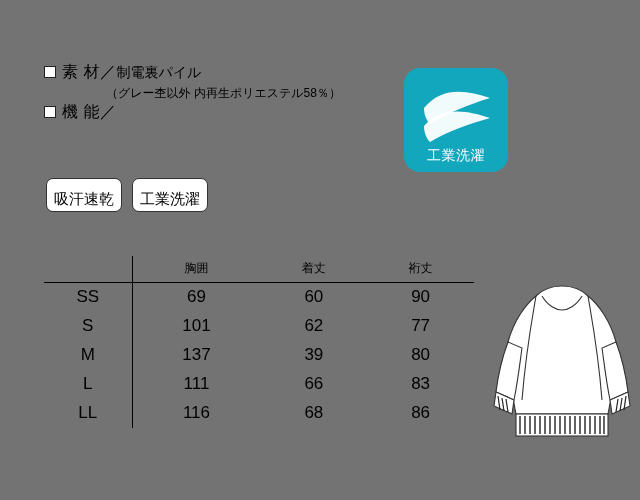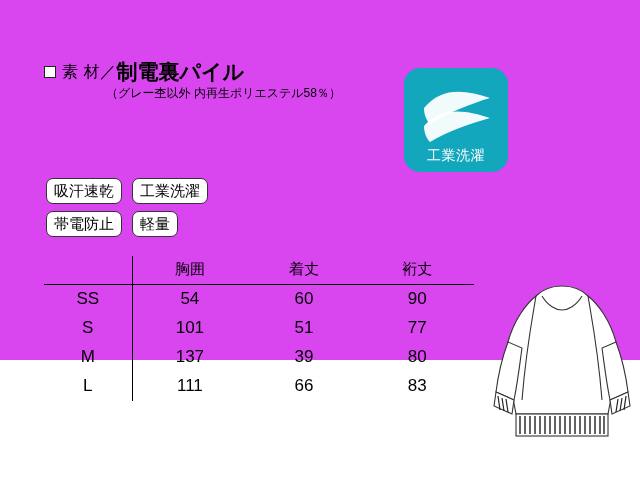--- a/index.html
+++ b/index.html
@@ -7,22 +7,22 @@
     margin: 0; padding: 0;
     width: 640px; height: 500px;
     background: #ffffff;
     font-family: "Liberation Sans", sans-serif;
     color: #000000;
     overflow: hidden;
   }
   #page {
     position: relative;
     width: 640px;
-    height: 360px;
-    background: #d946ef;
+    height: 500px;
+    background: #737373;
   }
 
   
   .spec-list {
     position: absolute;
     left: 44px;
     top: 62px;
     width: 380px;
   }
   .spec-row {
@@ -40,22 +40,21 @@
     margin-top: 4px;
     flex: 0 0 auto;
     background: #fff;
   }
   .spec-label {
     white-space: nowrap;
     letter-spacing: 0.5px;
   }
   .spec-value {
     white-space: nowrap;
-    font-size: 21px;
-    font-weight: bold;
+    font-size: 14px;
   }
   .spec-sub {
     margin-left: 62px;
     margin-top: -2px;
     margin-bottom: 1px;
     font-size: 12px;
     line-height: 15px;
     white-space: nowrap;
   }
 
@@ -67,21 +66,21 @@
     width: 320px;
   }
   .tag-row {
     display: flex;
     gap: 10px;
     margin-bottom: 7px;
   }
   .tag {
     border: 1px solid #333;
     border-radius: 7px;
-    padding: 2px 7px 3px 7px;
+    padding: 10px 7px 3px 7px;
     font-size: 15px;
     line-height: 19px;
     background: #fff;
     white-space: nowrap;
   }
 
   
   .badge {
     position: absolute;
     left: 404px;
@@ -115,21 +114,21 @@
     border-collapse: collapse;
     width: 430px;
     font-size: 17px;
   }
   table.size th, table.size td {
     text-align: center;
     padding: 4px 0 5px 0;
     font-weight: normal;
   }
   table.size thead th {
-    font-size: 15px;
+    font-size: 12px;
   }
   table.size thead th.corner { width: 88px; }
   table.size tbody tr td:first-child { width: 88px; }
   .hdr-rule td, .hdr-rule th {
     border-bottom: 1px solid #000;
   }
   .vline {
     border-left: 1px solid #000;
   }
   .last-rule td { border-bottom: 1px solid #000; }
@@ -152,31 +151,31 @@
 
     <div class="spec-row">
       <span class="checkbox"></span>
       <span class="spec-label">素 材／</span>
       <span class="spec-value">制電裏パイル</span>
     </div>
 
 
     <div class="spec-sub">（グレー杢以外 内再生ポリエステル58％）</div>
 
+    <div class="spec-row">
+      <span class="checkbox"></span>
+      <span class="spec-label">機 能／</span>
+    </div>
 
   </div>
 
   <div class="tags">
     <div class="tag-row">
       <span class="tag">吸汗速乾</span>
       <span class="tag">工業洗濯</span>
-    </div>
-    <div class="tag-row">
-      <span class="tag">帯電防止</span>
-      <span class="tag">軽量</span>
     </div>
   </div>
 
   <div class="badge">
     <svg width="104" height="104" viewBox="0 0 104 104">
       <path d="M20 40 C38 18, 62 22, 86 30 C66 36, 46 44, 26 56 C22 52, 20 46, 20 40 Z" fill="#ffffff" opacity="0.95"></path>
       <path d="M20 58 C38 38, 62 42, 86 50 C66 56, 46 62, 26 74 C22 70, 20 64, 20 58 Z" fill="#ffffff" opacity="0.95"></path>
     </svg>
     <div class="badge-label">工業洗濯</div>
   </div>
@@ -187,41 +186,47 @@
         <tr class="hdr-rule">
           <th class="corner"></th>
           <th class="vline">胸囲</th>
           <th>着丈</th>
           <th>裄丈</th>
         </tr>
       </thead>
       <tbody>
         <tr>
           <td>SS</td>
-          <td class="vline">54</td>
+          <td class="vline">69</td>
           <td>60</td>
           <td>90</td>
         </tr>
         <tr>
           <td>S</td>
           <td class="vline">101</td>
-          <td>51</td>
+          <td>62</td>
           <td>77</td>
         </tr>
         <tr>
           <td>M</td>
           <td class="vline">137</td>
           <td>39</td>
           <td>80</td>
         </tr>
         <tr>
           <td>L</td>
           <td class="vline">111</td>
           <td>66</td>
           <td>83</td>
+        </tr>
+        <tr>
+          <td>LL</td>
+          <td class="vline">116</td>
+          <td>68</td>
+          <td>86</td>
         </tr>
       </tbody>
     </table>
   </div>
 
   <div class="garment">
     <svg width="140" height="190" viewBox="0 0 140 190">
       <g fill="#ffffff" stroke="#333333" stroke-width="1.1">
 
         <path d="M44 16 C52 8, 60 6, 70 6 C80 6, 88 8, 96 16

